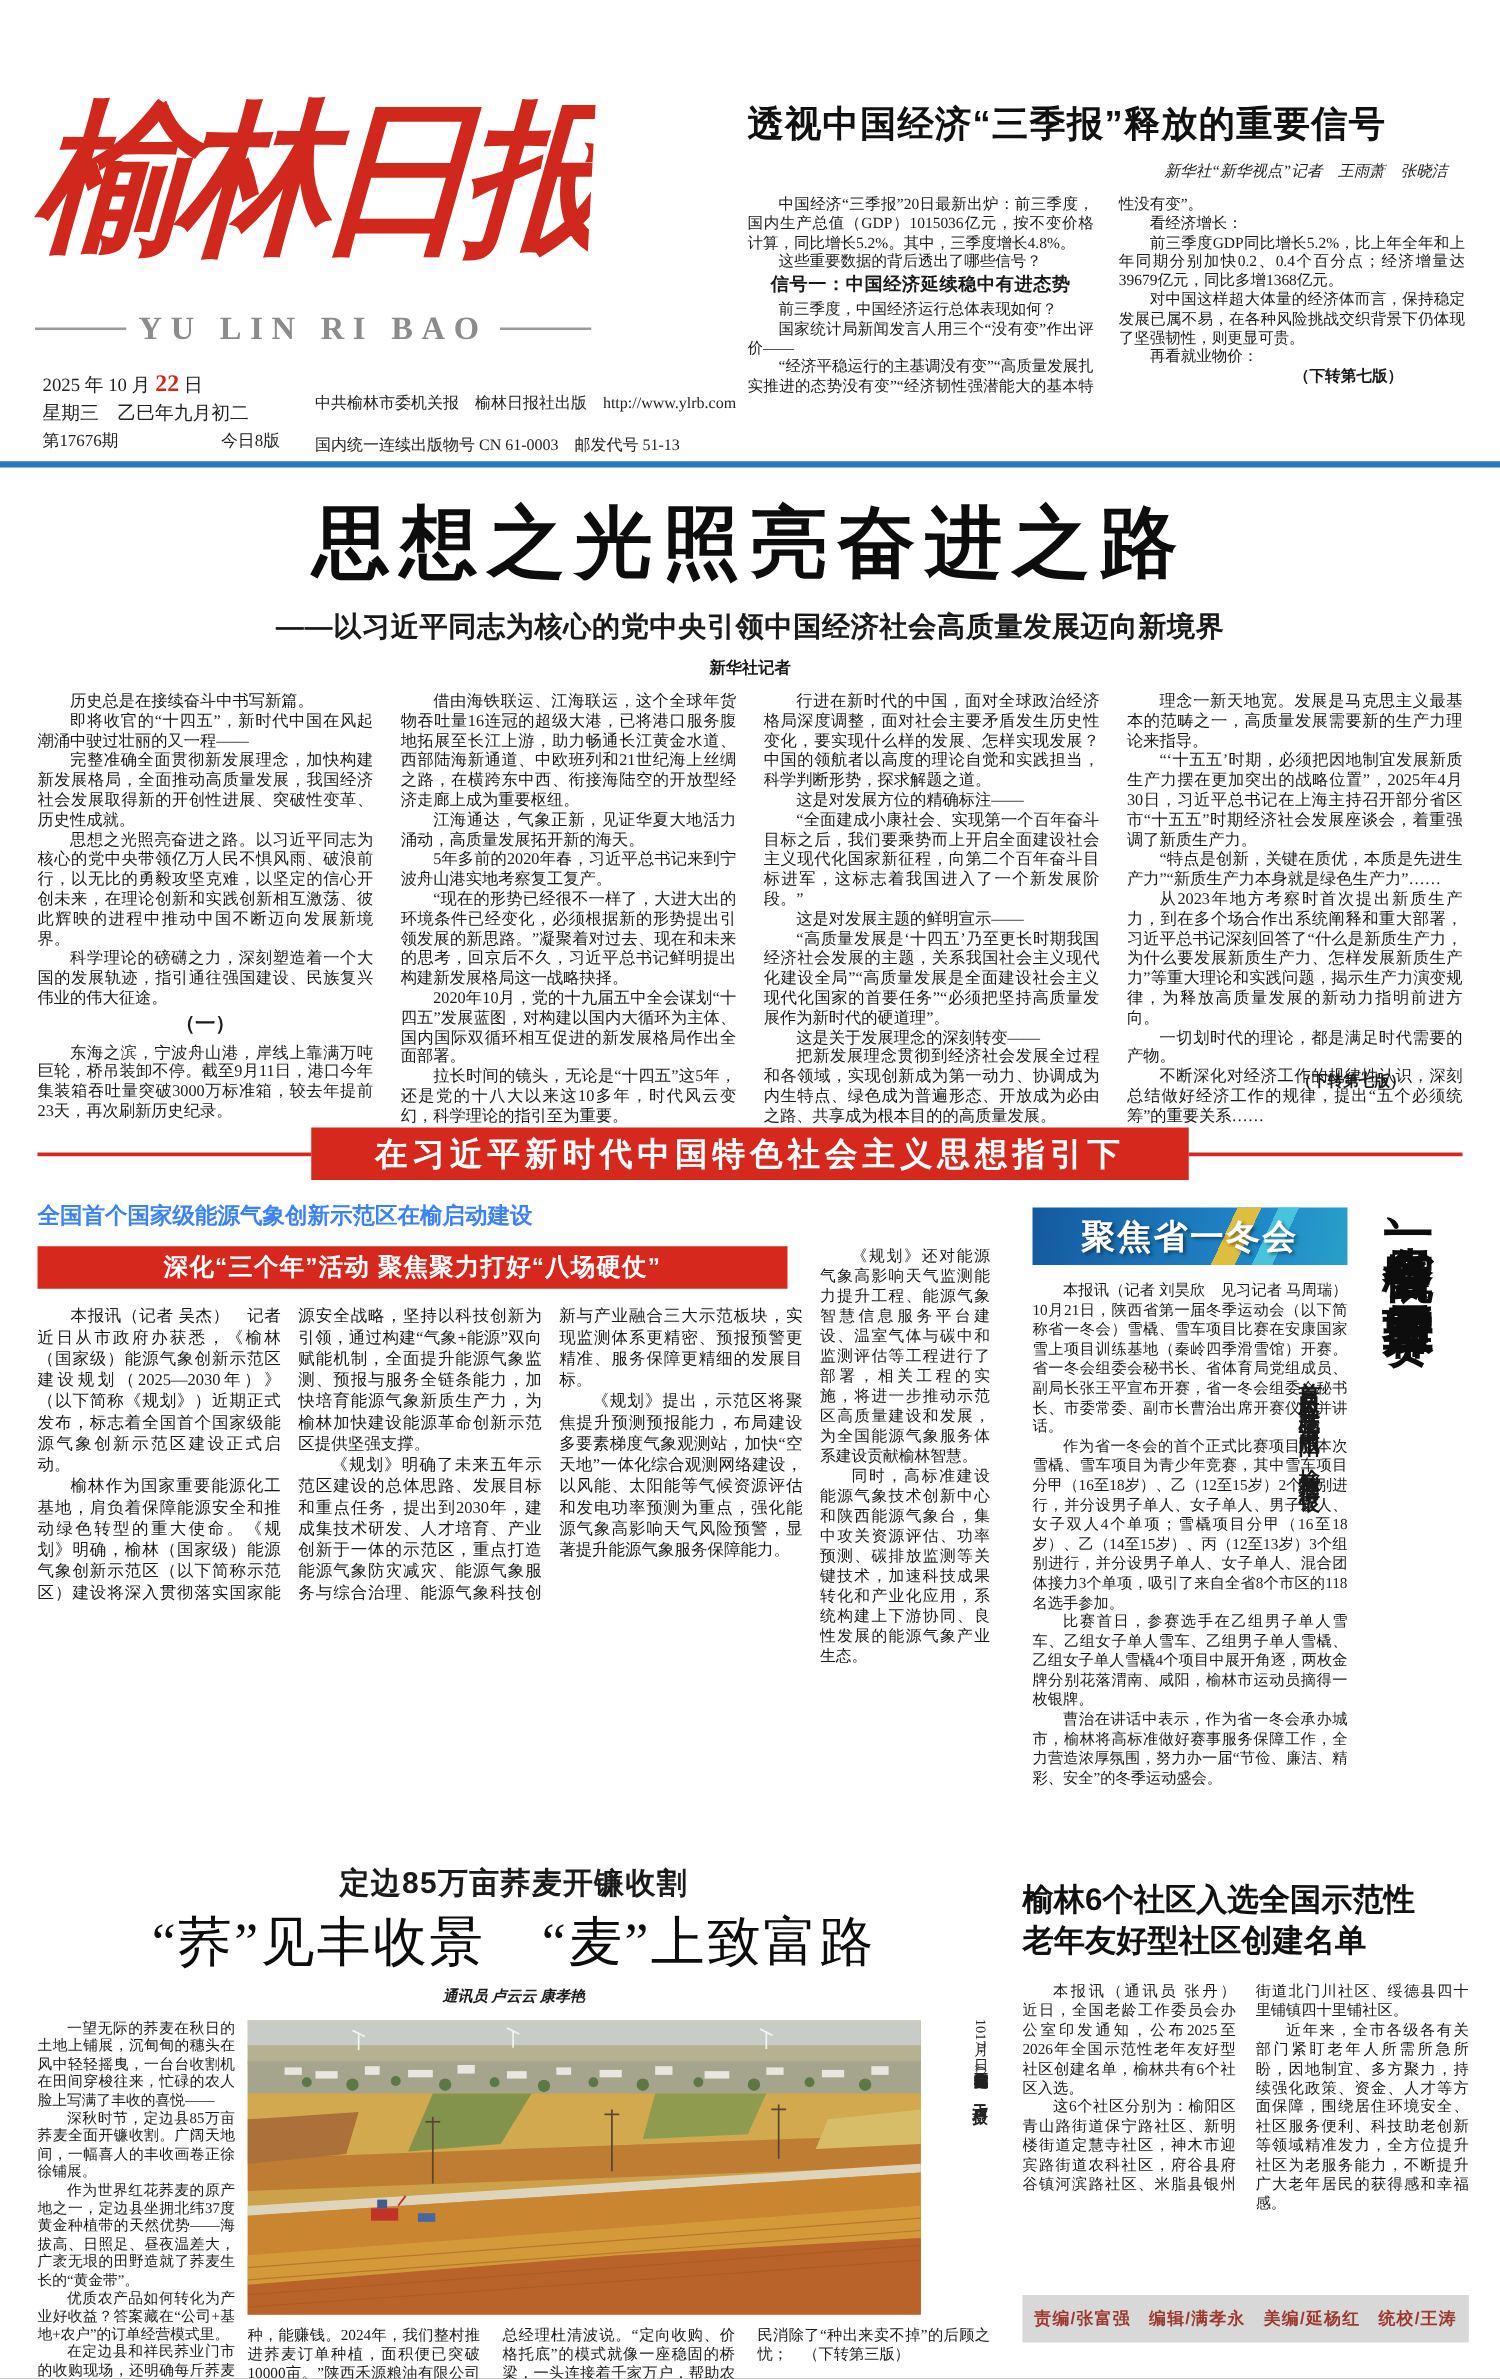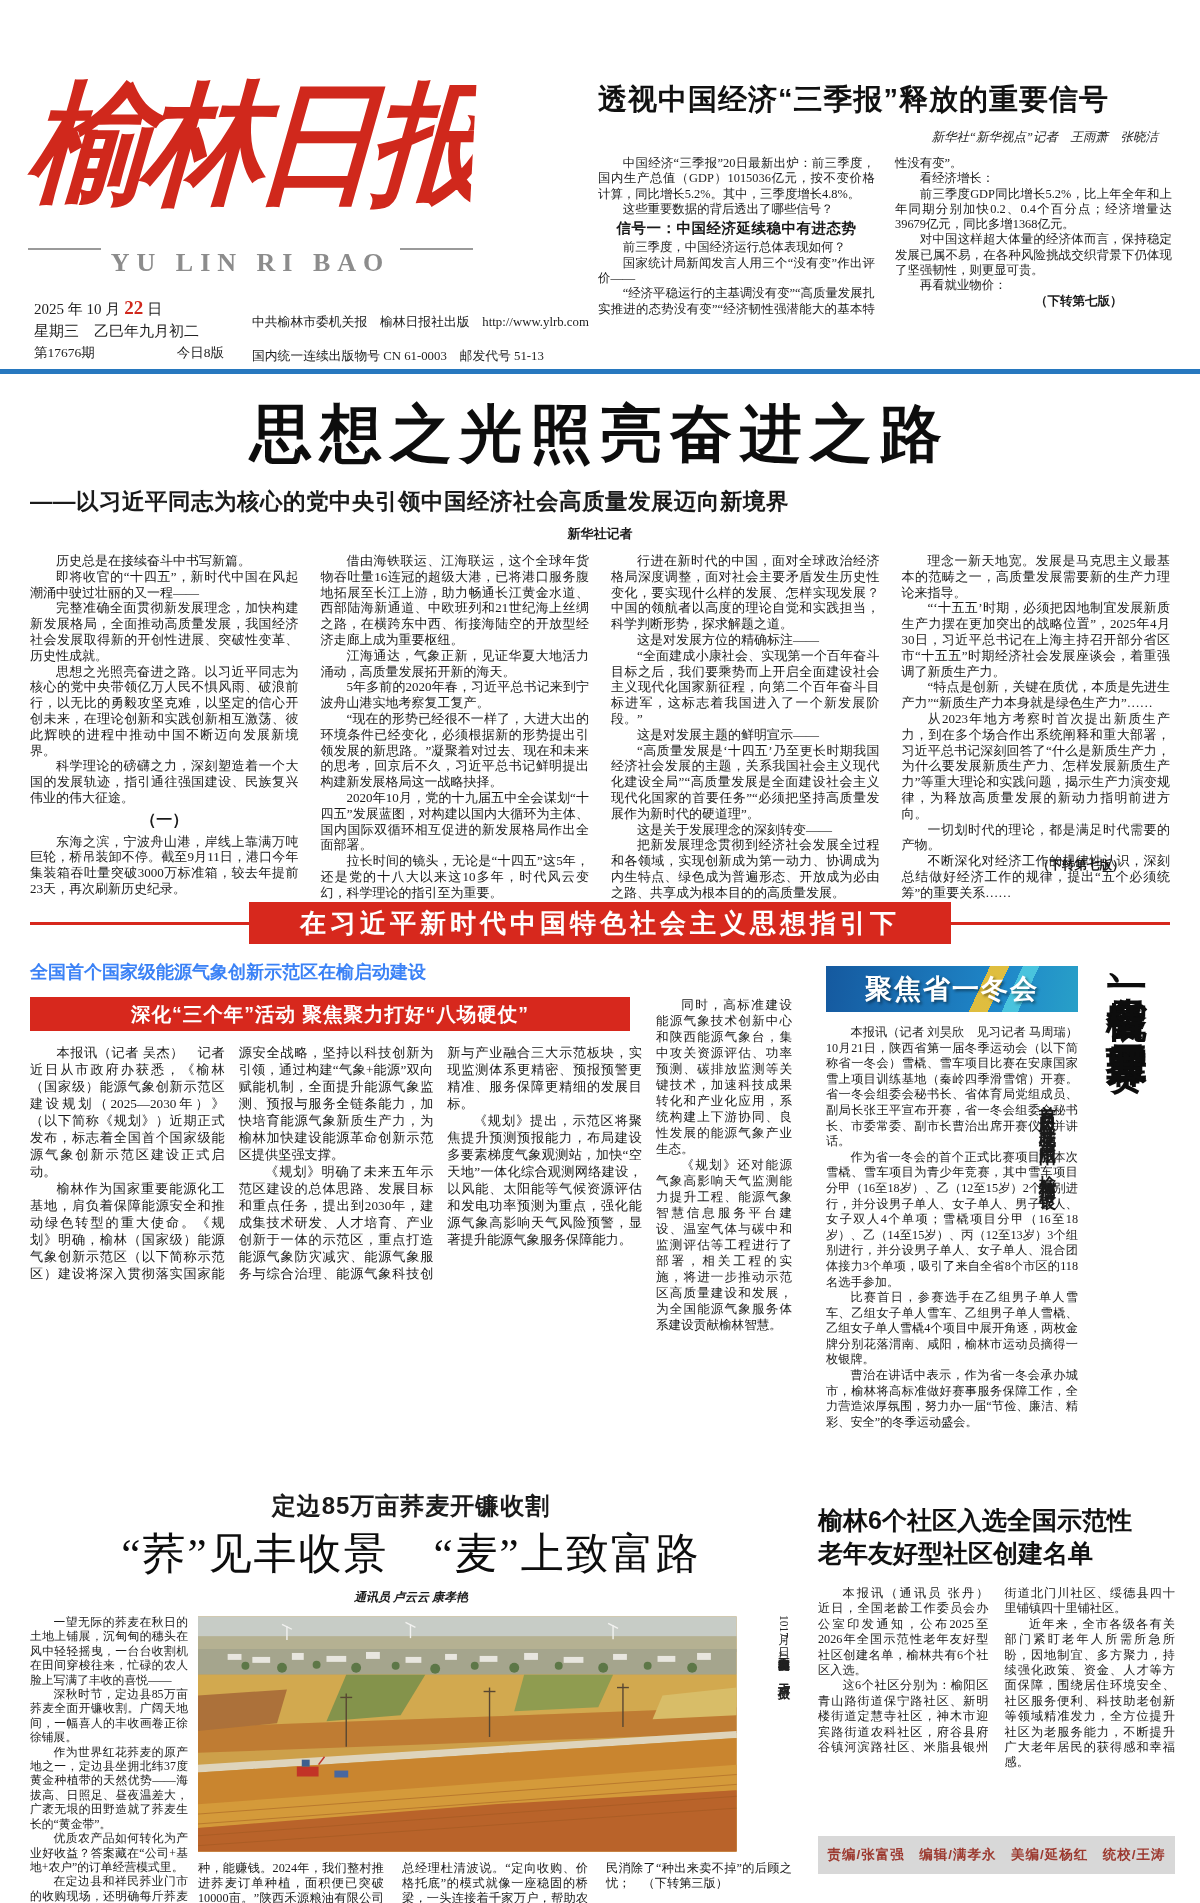--- a/index.html
+++ b/index.html
@@ -12,21 +12,21 @@
   
   .masthead-callig {
     position:absolute; left:28px; top:52px; width:445px; height:195px;
     font-size:122px; line-height:185px; font-weight:900; font-style:italic;
     color:#d0281c; text-align:center; letter-spacing:-8px;
     transform:skewX(-3deg) scaleY(1.08); white-space:nowrap; overflow:hidden;
     font-family:"Liberation Serif", serif;
   }
   .masthead-pinyin-row {
     position:absolute; left:28px; top:248px; width:445px;
-    display:flex; align-items:flex-start;
+    display:flex; align-items:center;
   }
   .masthead-pinyin-row .rule { flex:1; height:2px; background:#9a9a9a; }
   .masthead-pinyin {
     padding:0 10px; font-size:26px; font-weight:bold; color:#8c8c8c;
     letter-spacing:7px; white-space:nowrap;
   }
   
   .dateblock {
     position:absolute; left:34px; top:297px; width:200px;
     font-size:15px; line-height:22px; color:#222;
@@ -64,21 +64,21 @@
   .jump { position:absolute; font-size:12.5px; font-weight:bold; }
   
   .divider-blue { position:absolute; left:0; top:369px; width:1200px; height:5px; background:#2778bf; }
   
   .main-article { position:absolute; left:30px; top:392px; width:1140px; }
   .main-article h1 {
     font-family:"Liberation Sans", sans-serif; font-size:62px; font-weight:900;
     text-align:center; letter-spacing:8px; color:#0d0d0d; white-space:nowrap;
   }
   .main-article .subtitle {
-    margin-top:10px; font-weight:bold; font-size:22.5px;
+    margin-top:10px; text-align:center; font-weight:bold; font-size:22.5px;
     font-family:"Liberation Sans", sans-serif; letter-spacing:0.5px; white-space:nowrap;
   }
   .main-article .byline { margin-top:8px; text-align:center; font-size:13px; font-weight:bold; }
   .main-article .body {
     margin-top:10px; column-count:4; column-gap:22px; column-fill:auto;
     height:352px; overflow:hidden; font-size:13px; line-height:15.8px; text-align:justify;
   }
   
   .red-banner-row {
     position:absolute; left:30px; top:902px; width:1140px; height:42px;
@@ -272,22 +272,22 @@
       <div class="energy-left">
         <div class="sub-banner">深化“三个年”活动 聚焦聚力打好“八场硬仗”</div>
         <div class="body body3">
             <p>本报讯（记者 吴杰）　记者近日从市政府办获悉，《榆林（国家级）能源气象创新示范区建设规划（2025—2030年）》（以下简称《规划》）近期正式发布，标志着全国首个国家级能源气象创新示范区建设正式启动。</p>
             <p>榆林作为国家重要能源化工基地，肩负着保障能源安全和推动绿色转型的重大使命。《规划》明确，榆林（国家级）能源气象创新示范区（以下简称示范区）建设将深入贯彻落实国家能源安全战略，坚持以科技创新为引领，通过构建“气象+能源”双向赋能机制，全面提升能源气象监测、预报与服务全链条能力，加快培育能源气象新质生产力，为榆林加快建设能源革命创新示范区提供坚强支撑。</p>
             <p>《规划》明确了未来五年示范区建设的总体思路、发展目标和重点任务，提出到2030年，建成集技术研发、人才培育、产业创新于一体的示范区，重点打造能源气象防灾减灾、能源气象服务与综合治理、能源气象科技创新与产业融合三大示范板块，实现监测体系更精密、预报预警更精准、服务保障更精细的发展目标。</p>
             <p>《规划》提出，示范区将聚焦提升预测预报能力，布局建设多要素梯度气象观测站，加快“空天地”一体化综合观测网络建设，以风能、太阳能等气候资源评估和发电功率预测为重点，强化能源气象高影响天气风险预警，显著提升能源气象服务保障能力。</p>
           </div>
       </div>
       <div class="energy-col4">
+          <p>《规划》还对能源气象高影响天气监测能力提升工程、能源气象智慧信息服务平台建设、温室气体与碳中和监测评估等工程进行了部署，相关工程的实施，将进一步推动示范区高质量建设和发展，为全国能源气象服务体系建设贡献榆林智慧。</p>
           <p>同时，高标准建设能源气象技术创新中心和陕西能源气象台，集中攻关资源评估、功率预测、碳排放监测等关键技术，加速科技成果转化和产业化应用，系统构建上下游协同、良性发展的能源气象产业生态。</p>
-          <p>《规划》还对能源气象高影响天气监测能力提升工程、能源气象智慧信息服务平台建设、温室气体与碳中和监测评估等工程进行了部署，相关工程的实施，将进一步推动示范区高质量建设和发展，为全国能源气象服务体系建设贡献榆林智慧。</p>
         </div>
     </div>
   </div>
 
   <div class="winter">
     <div class="banner-blue">聚焦省一冬会</div>
     <div class="body">
         <p>本报讯（记者 刘昊欣　见习记者 马周瑞）　10月21日，陕西省第一届冬季运动会（以下简称省一冬会）雪橇、雪车项目比赛在安康国家雪上项目训练基地（秦岭四季滑雪馆）开赛。省一冬会组委会秘书长、省体育局党组成员、副局长张王平宣布开赛，省一冬会组委会秘书长、市委常委、副市长曹治出席开赛仪式并讲话。</p>
         <p>作为省一冬会的首个正式比赛项目，本次雪橇、雪车项目为青少年竞赛，其中雪车项目分甲（16至18岁）、乙（12至15岁）2个组别进行，并分设男子单人、女子单人、男子双人、女子双人4个单项；雪橇项目分甲（16至18岁）、乙（14至15岁）、丙（12至13岁）3个组别进行，并分设男子单人、女子单人、混合团体接力3个单项，吸引了来自全省8个市区的118名选手参加。</p>
         <p>比赛首日，参赛选手在乙组男子单人雪车、乙组女子单人雪车、乙组男子单人雪橇、乙组女子单人雪橇4个项目中展开角逐，两枚金牌分别花落渭南、咸阳，榆林市运动员摘得一枚银牌。</p>

